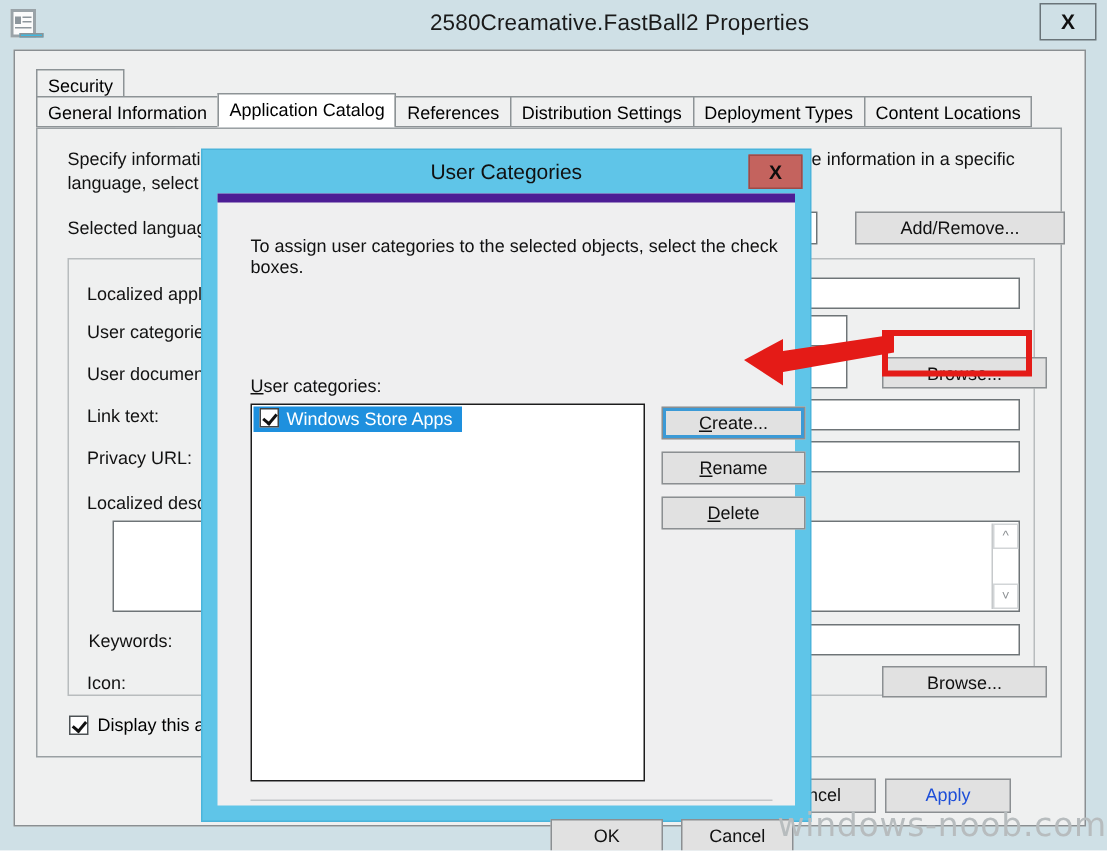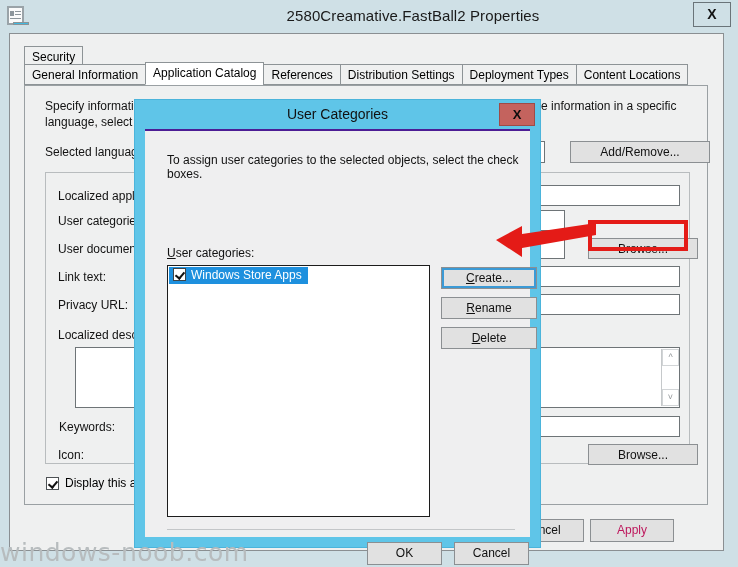--- a/index.html
+++ b/index.html
@@ -165,21 +165,21 @@
   .btn {
     position: absolute;
     background: #e1e1e1;
     border: 1px solid #8b8f92;
     box-sizing: border-box;
     text-align: center;
     font-size: 12px;
     color: #111;
     line-height: 20px;
   }
-  .btn.disabled { color: #be185d; }
+  .btn.disabled { color: #1d4ed8; }
   .scroll-col {
     position: absolute;
     right: 1px; top: 1px;
     width: 17px; bottom: 1px;
     background: #ffffff;
     border-left: 1px solid #c6c9cb;
     box-sizing: border-box;
   }
   .sc-arrow {
     position: absolute;
@@ -244,21 +244,21 @@
     line-height: 21px;
     font-size: 13px;
     font-weight: bold;
     color: #0d0d0d;
   }
   .dlg-body {
     position: absolute;
     left: 10px; top: 29px;
     width: 385px; height: 408px;
     background: #efeff0;
-    border-top: 2px solid #4c1d95;
+    border-top: 6px solid #4c1d95;
     box-sizing: border-box;
   }
   .dlg-desc {
     position: absolute;
     left: 22px; top: 22px;
     font-size: 12px;
     color: #111;
   }
   .dlg-sublabel {
     position: absolute;
@@ -351,22 +351,22 @@
     position: absolute;
     left: 496px; top: 218px;
     width: 100px; height: 48px;
     pointer-events: none;
   }
 
   .watermark {
     position: absolute;
     left: 0; top: 538px;
     width: 738px;
-    text-align: left;
-    font-size: 25px;
+    text-align: right;
+    font-size: 22px;
     color: #b7bcbe;
     letter-spacing: .5px;
     font-family: "DejaVu Sans", sans-serif;
   }
 </style>
 </head>
 <body>
 
 <div id="screen">
 

